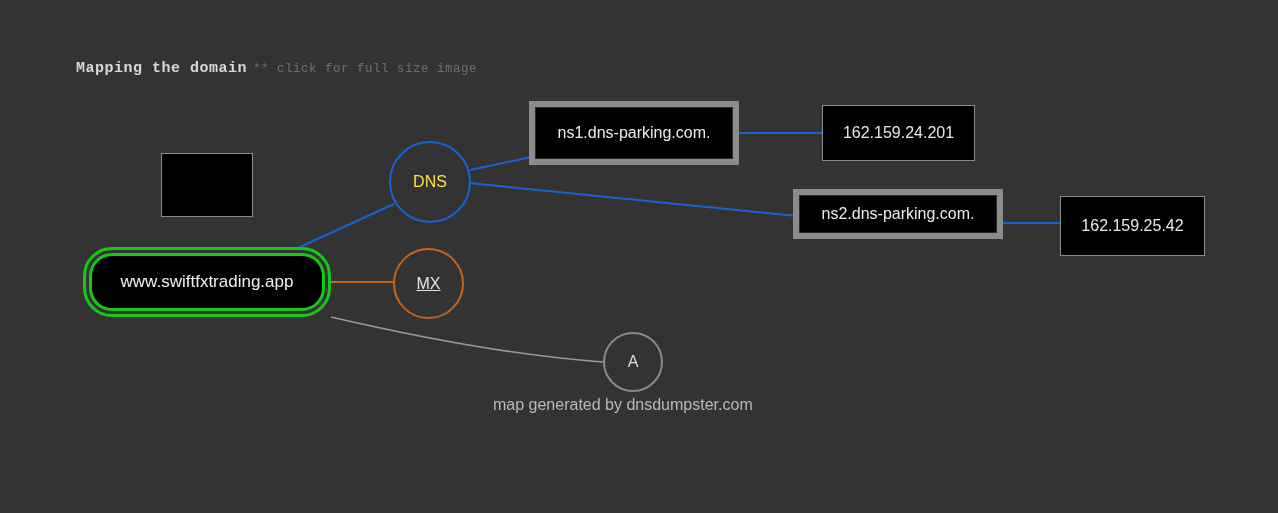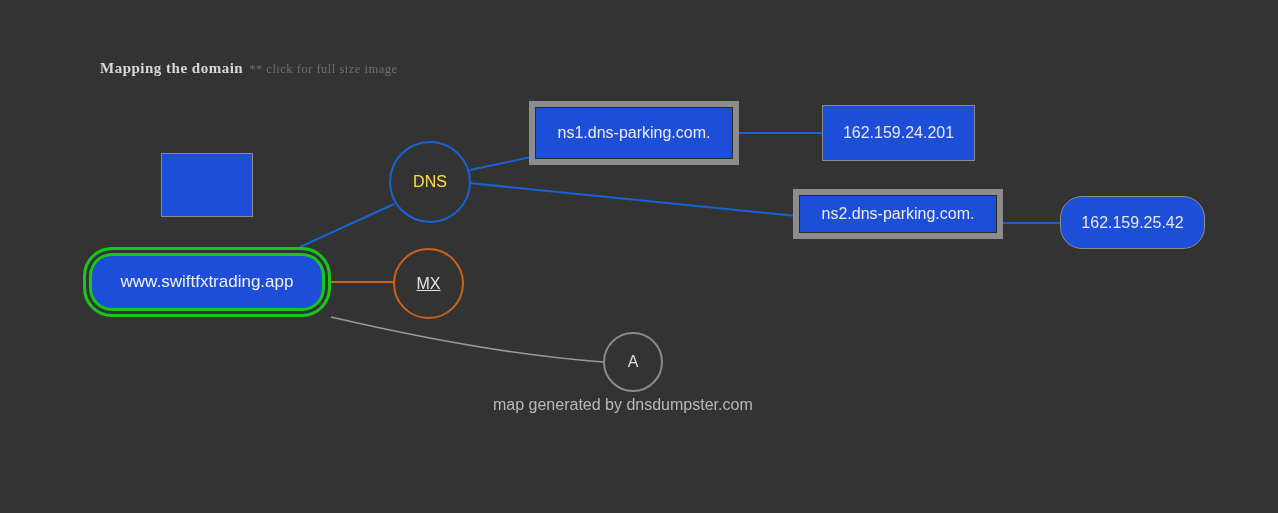--- a/index.html
+++ b/index.html
@@ -15,22 +15,21 @@
     font-family: "Liberation Sans", sans-serif;
     color: #e0e0e0;
   }
 
   
   #header {
     position: absolute;
     left: 76px;
     top: 59px;
     white-space: nowrap;
-    font-family: Liberation Serif, serif;
-    margin-left: 24px;
+    font-family: Liberation Mono, monospace;
   }
   #header-title {
     font-size: 15px;
     font-weight: bold;
     letter-spacing: 0.5px;
     color: #d8d8d8;
   }
   #header-hint {
     font-size: 12.5px;
     letter-spacing: 0.5px;
@@ -54,21 +53,21 @@
     height: 513px;
   }
 
   
   .node {
     position: absolute;
     box-sizing: border-box;
     display: flex;
     align-items: center;
     justify-content: center;
-    background: #1d4ed8;
+    background: #000000;
     text-align: center;
   }
 
   
   .box-plain {
     border: 1px solid #8c8c8c;
     font-size: 16px;
     color: #e8e8e8;
   }
 
@@ -172,21 +171,21 @@
   </div>
 
   <div class="node box-plain" style="left:822px; top:105px; width:153px; height:56px;">
     <span>162.159.24.201</span>
   </div>
 
   <div class="node box-ns" style="left:793px; top:189px; width:210px; height:50px;">
     <span>ns2.dns-parking.com.</span>
   </div>
 
-  <div class="node box-plain" style="left:1060px; top:196px; width:145px; height:53px;border-radius:22px;">
+  <div class="node box-plain" style="left:1060px; top:196px; width:145px; height:60px;">
     <span>162.159.25.42</span>
   </div>
 
   <div id="caption">
     <span id="caption-text">map generated by dnsdumpster.com</span>
   </div>
 
 </div>
 
 </body></html>

